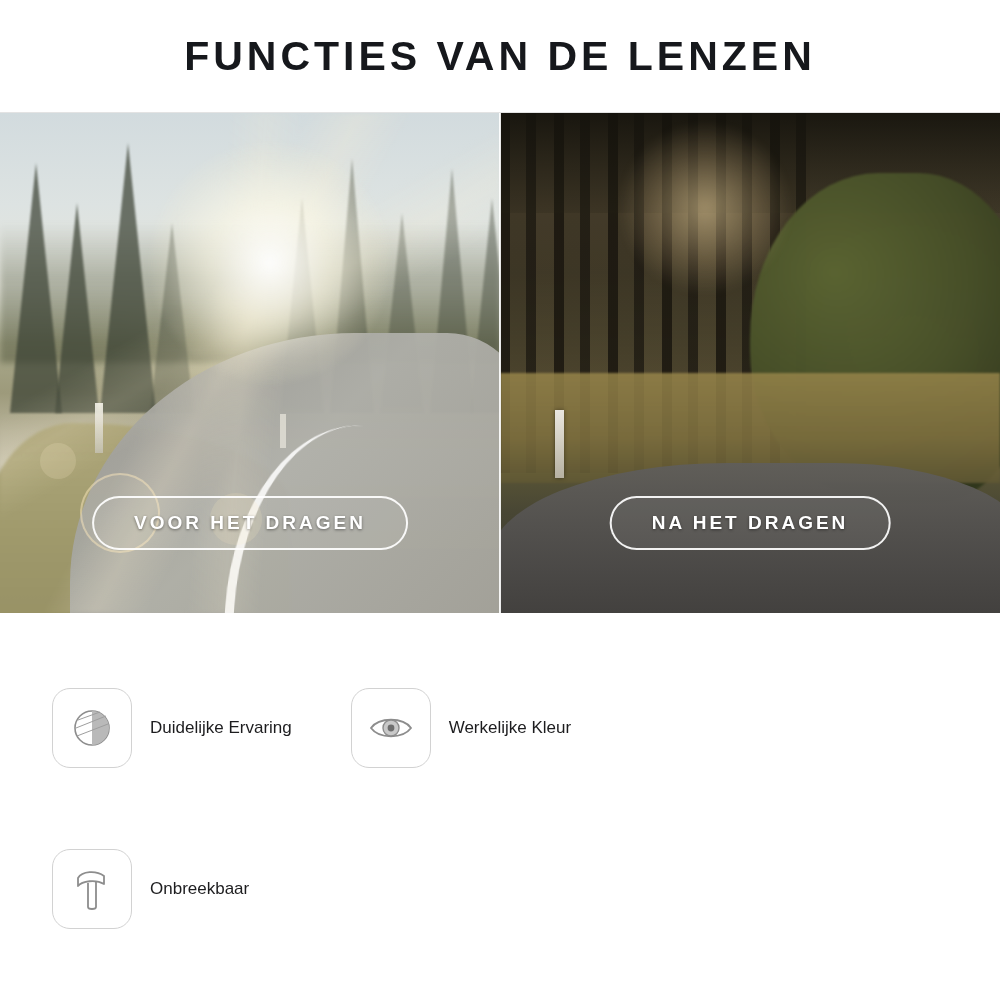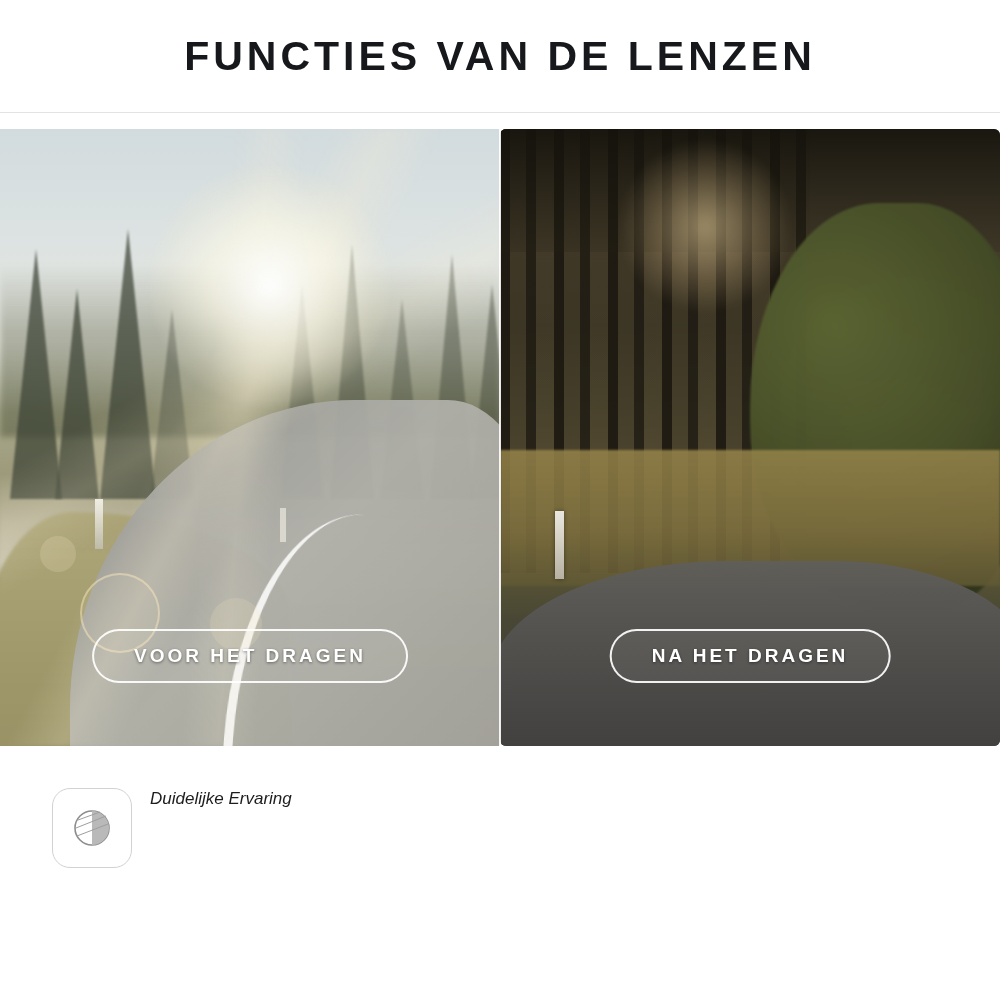--- a/index.html
+++ b/index.html
@@ -38,24 +38,23 @@
     font-weight: bold;
     letter-spacing: 4px;
     color: #16181c;
     text-align: center;
     white-space: nowrap;
   }
 
   
   .compare {
     position: relative;
-    height: 617px;
+    height: 500px;
     display: flex;
     overflow: hidden;
-    margin-top: 16px;
   }
   .pane {
     position: relative;
     width: 50%;
     height: 100%;
     overflow: hidden;
   }
 
   
   .pane-left {
@@ -163,21 +162,20 @@
     background: linear-gradient(to bottom,
       #4b4330 0%,
       #453d2c 18%,
       #3f3a28 32%,
       #4d4830 44%,
       #5d5538 54%,
       #6d6340 62%,
       #5c5736 70%,
       #484634 80%,
       #3b3a2c 100%);
-    border-radius: 6px;
   }
   .right-trees {
     position: absolute;
     left: 0; top: 0; width: 62%; height: 72%;
     background:
       repeating-linear-gradient(90deg,
         rgba(28,24,16,0.92) 0px, rgba(28,24,16,0.92) 10px,
         rgba(58,50,34,0.5) 10px, rgba(58,50,34,0.5) 26px,
         rgba(30,26,18,0.85) 26px, rgba(30,26,18,0.85) 36px,
         rgba(66,56,38,0.42) 36px, rgba(66,56,38,0.42) 54px);
@@ -279,24 +277,23 @@
     background: #ffffff;
   }
   .feature-row {
     display: flex;
     height: 50%;
     align-items: center;
   }
   .feature {
     width: 33.333%;
     display: flex;
-    align-items: flex-start;
+    align-items: center;
     box-sizing: border-box;
     padding-right: 6px;
-    font-style: italic;
   }
   .feature-icon {
     width: 78px;
     height: 78px;
     min-width: 78px;
     border: 1px solid #d2d2d2;
     border-radius: 18px;
     display: flex;
     align-items: center;
     justify-content: center;
@@ -373,24 +370,45 @@
               <line x1="8" y1="14" x2="30" y2="6"></line>
               <line x1="6" y1="22" x2="36" y2="10"></line>
               <line x1="7" y1="30" x2="38" y2="18"></line>
             </g>
           </svg>
         </div>
         <div class="feature-label">Duidelijke Ervaring</div>
       </div>
 
 
+      <div class="feature">
+        <div class="feature-icon">
+          <svg width="48" height="48" viewBox="0 0 48 48" aria-hidden="true">
+            <path d="M4 24 C12 13 36 13 44 24 C36 35 12 35 4 24 Z" fill="none" stroke="#8d8d8d" stroke-width="1.8"></path>
+            <circle cx="24" cy="24" r="8" fill="#c9c9c9" stroke="#8d8d8d" stroke-width="1.4"></circle>
+            <circle cx="24" cy="24" r="3.4" fill="#6e6e6e"></circle>
+          </svg>
+        </div>
+        <div class="feature-label">Werkelijke Kleur</div>
+      </div>
 
     </div>
 
     <div class="feature-row">
 
+      <div class="feature">
+        <div class="feature-icon">
+          <svg width="44" height="46" viewBox="0 0 44 46" aria-hidden="true">
+            <g fill="none" stroke="#8d8d8d" stroke-width="1.8" stroke-linejoin="round">
+              <path d="M8 12 C12 5 26 4 34 10 L34 18 C26 13 12 15 8 20 Z"></path>
+              <path d="M18 17 L18 41 C18 43 20 43 22 43 C24 43 26 43 26 41 L26 15"></path>
+            </g>
+          </svg>
+        </div>
+        <div class="feature-label">Onbreekbaar</div>
+      </div>
 
 
 
     </div>
 
   </div>
 </div>
 
 </body></html>

